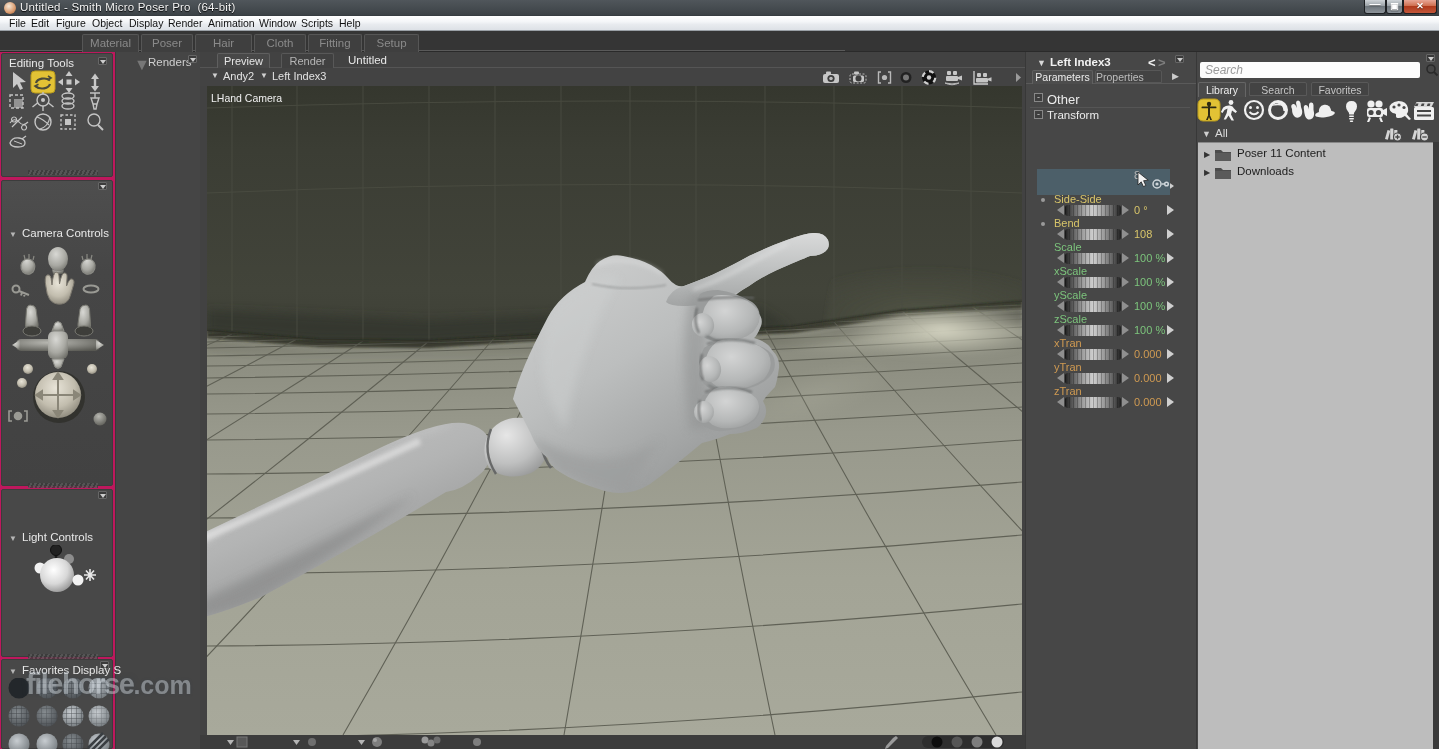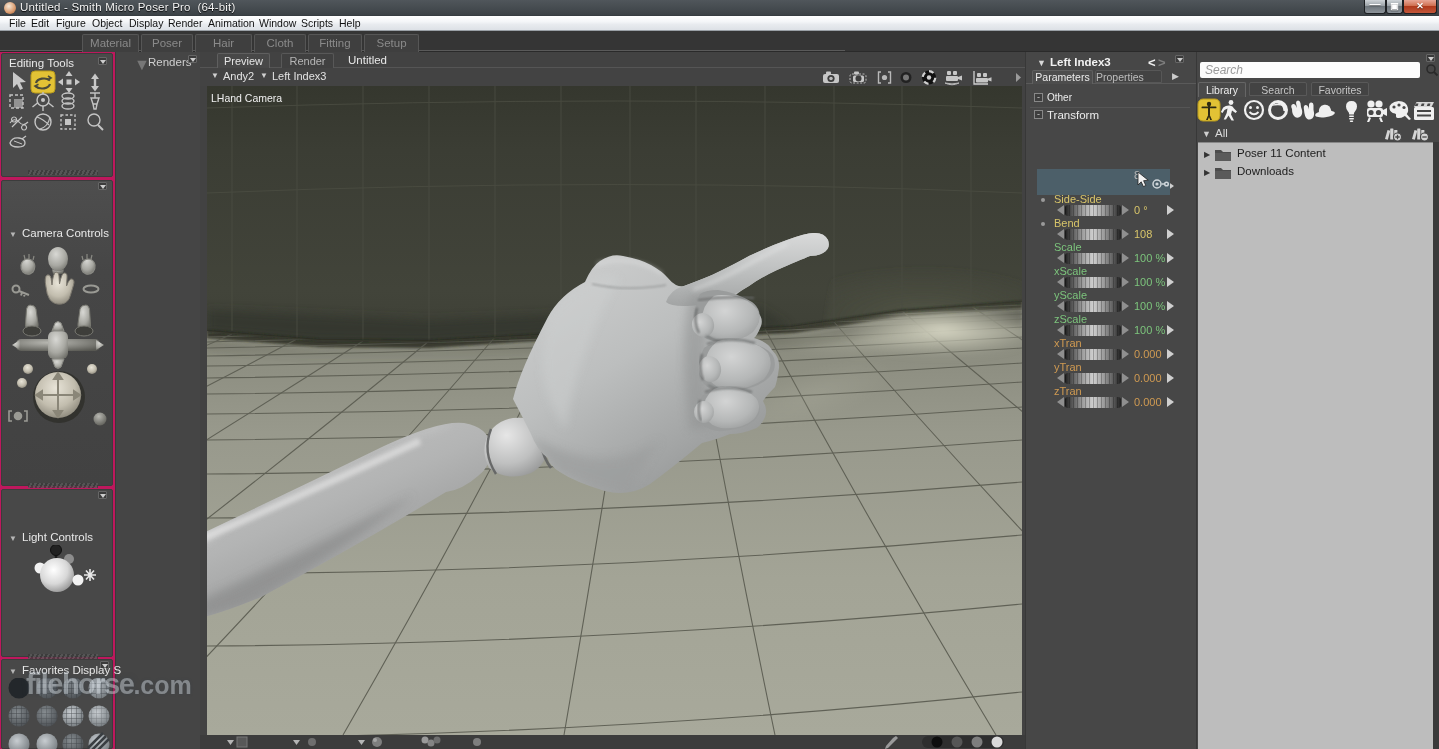--- a/index.html
+++ b/index.html
@@ -571,21 +571,21 @@
     <span style="position:absolute;left:24px;top:4px;color:#f2f2f2;font-size:11.5px;font-weight:bold;">Left Index3</span>
     <span style="position:absolute;left:122px;top:3px;color:#f0f0f0;font-size:13px;font-weight:bold;">&lt;</span>
     <span style="position:absolute;left:132px;top:3px;color:#7e7e7e;font-size:13px;font-weight:bold;">&gt;</span>
     <div class="ddbox" style="right:12px;top:3px;"></div>
     <div style="position:absolute;left:0;top:31px;width:171px;height:1px;background:#5a5a5a"></div>
     <div style="position:absolute;left:6px;top:18px;width:61px;height:14px;background:#4d4d4d;border:1px solid #606060;border-bottom:none;border-radius:2px 2px 0 0;color:#ececec;font-size:10.5px;text-align:center;line-height:13px">Parameters</div>
     <div style="position:absolute;left:69px;top:18px;width:67px;height:13px;background:#434343;border:1px solid #575757;border-radius:2px 2px 0 0;color:#bdbdbd;font-size:10.5px;text-align:left;line-height:13px">Properties</div>
     <span style="position:absolute;left:146px;top:19px;color:#cccccc;font-size:9px">▶</span>
 
     <div style="position:absolute;left:8px;top:41px;width:9px;height:9px;border:1px solid #888;background:#3e3e3e;color:#ccc;font-size:9px;line-height:7px;text-align:center">-</div>
-    <span style="position:absolute;left:21px;top:40px;color:#ececec;font-size:10px">Other</span>
+    <span style="position:absolute;left:21px;top:40px;color:#ececec;font-size:13px">Other</span>
     <div style="position:absolute;left:4px;top:55px;width:160px;height:1px;background:#555"></div>
     <div style="position:absolute;left:8px;top:58px;width:9px;height:9px;border:1px solid #888;background:#3e3e3e;color:#ccc;font-size:9px;line-height:7px;text-align:center">-</div>
     <span style="position:absolute;left:21px;top:57px;color:#ececec;font-size:11.5px">Transform</span>
     <div id="sliders">
         <div class="srow" style="top:75px">
           <div class="sdot"></div>
           <span class="slab" style="color:#d8c56a">Twist</span>
           <div class="sl">
             <div class="sarrL"></div>
             <div class="sbar"></div>

